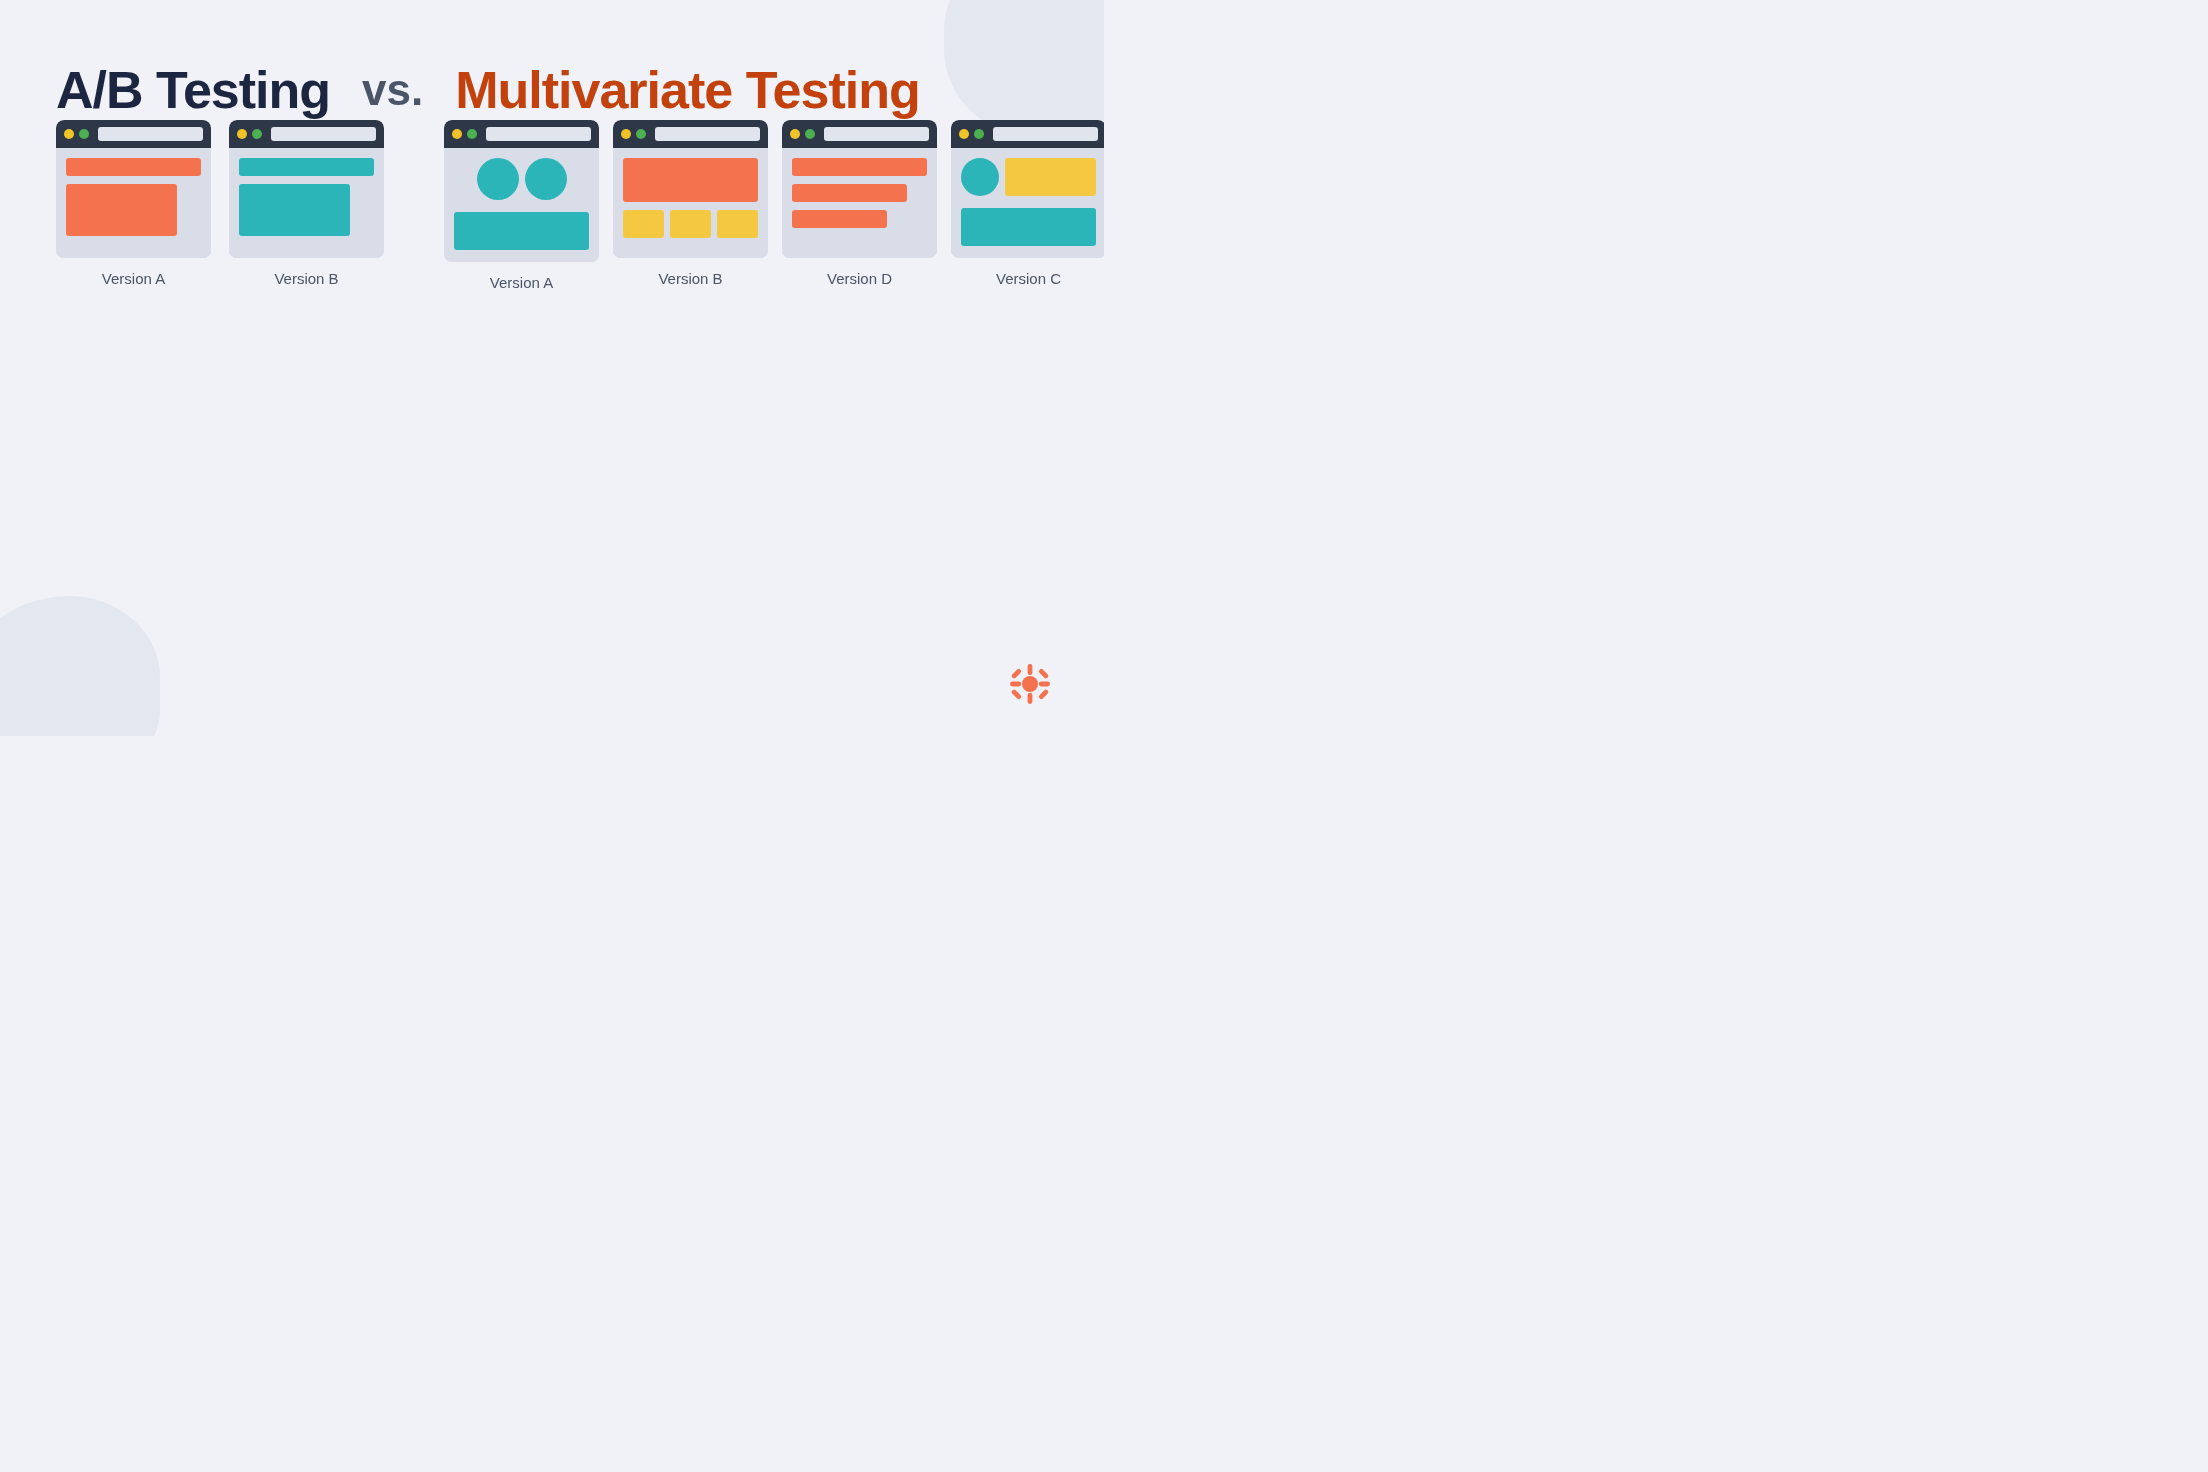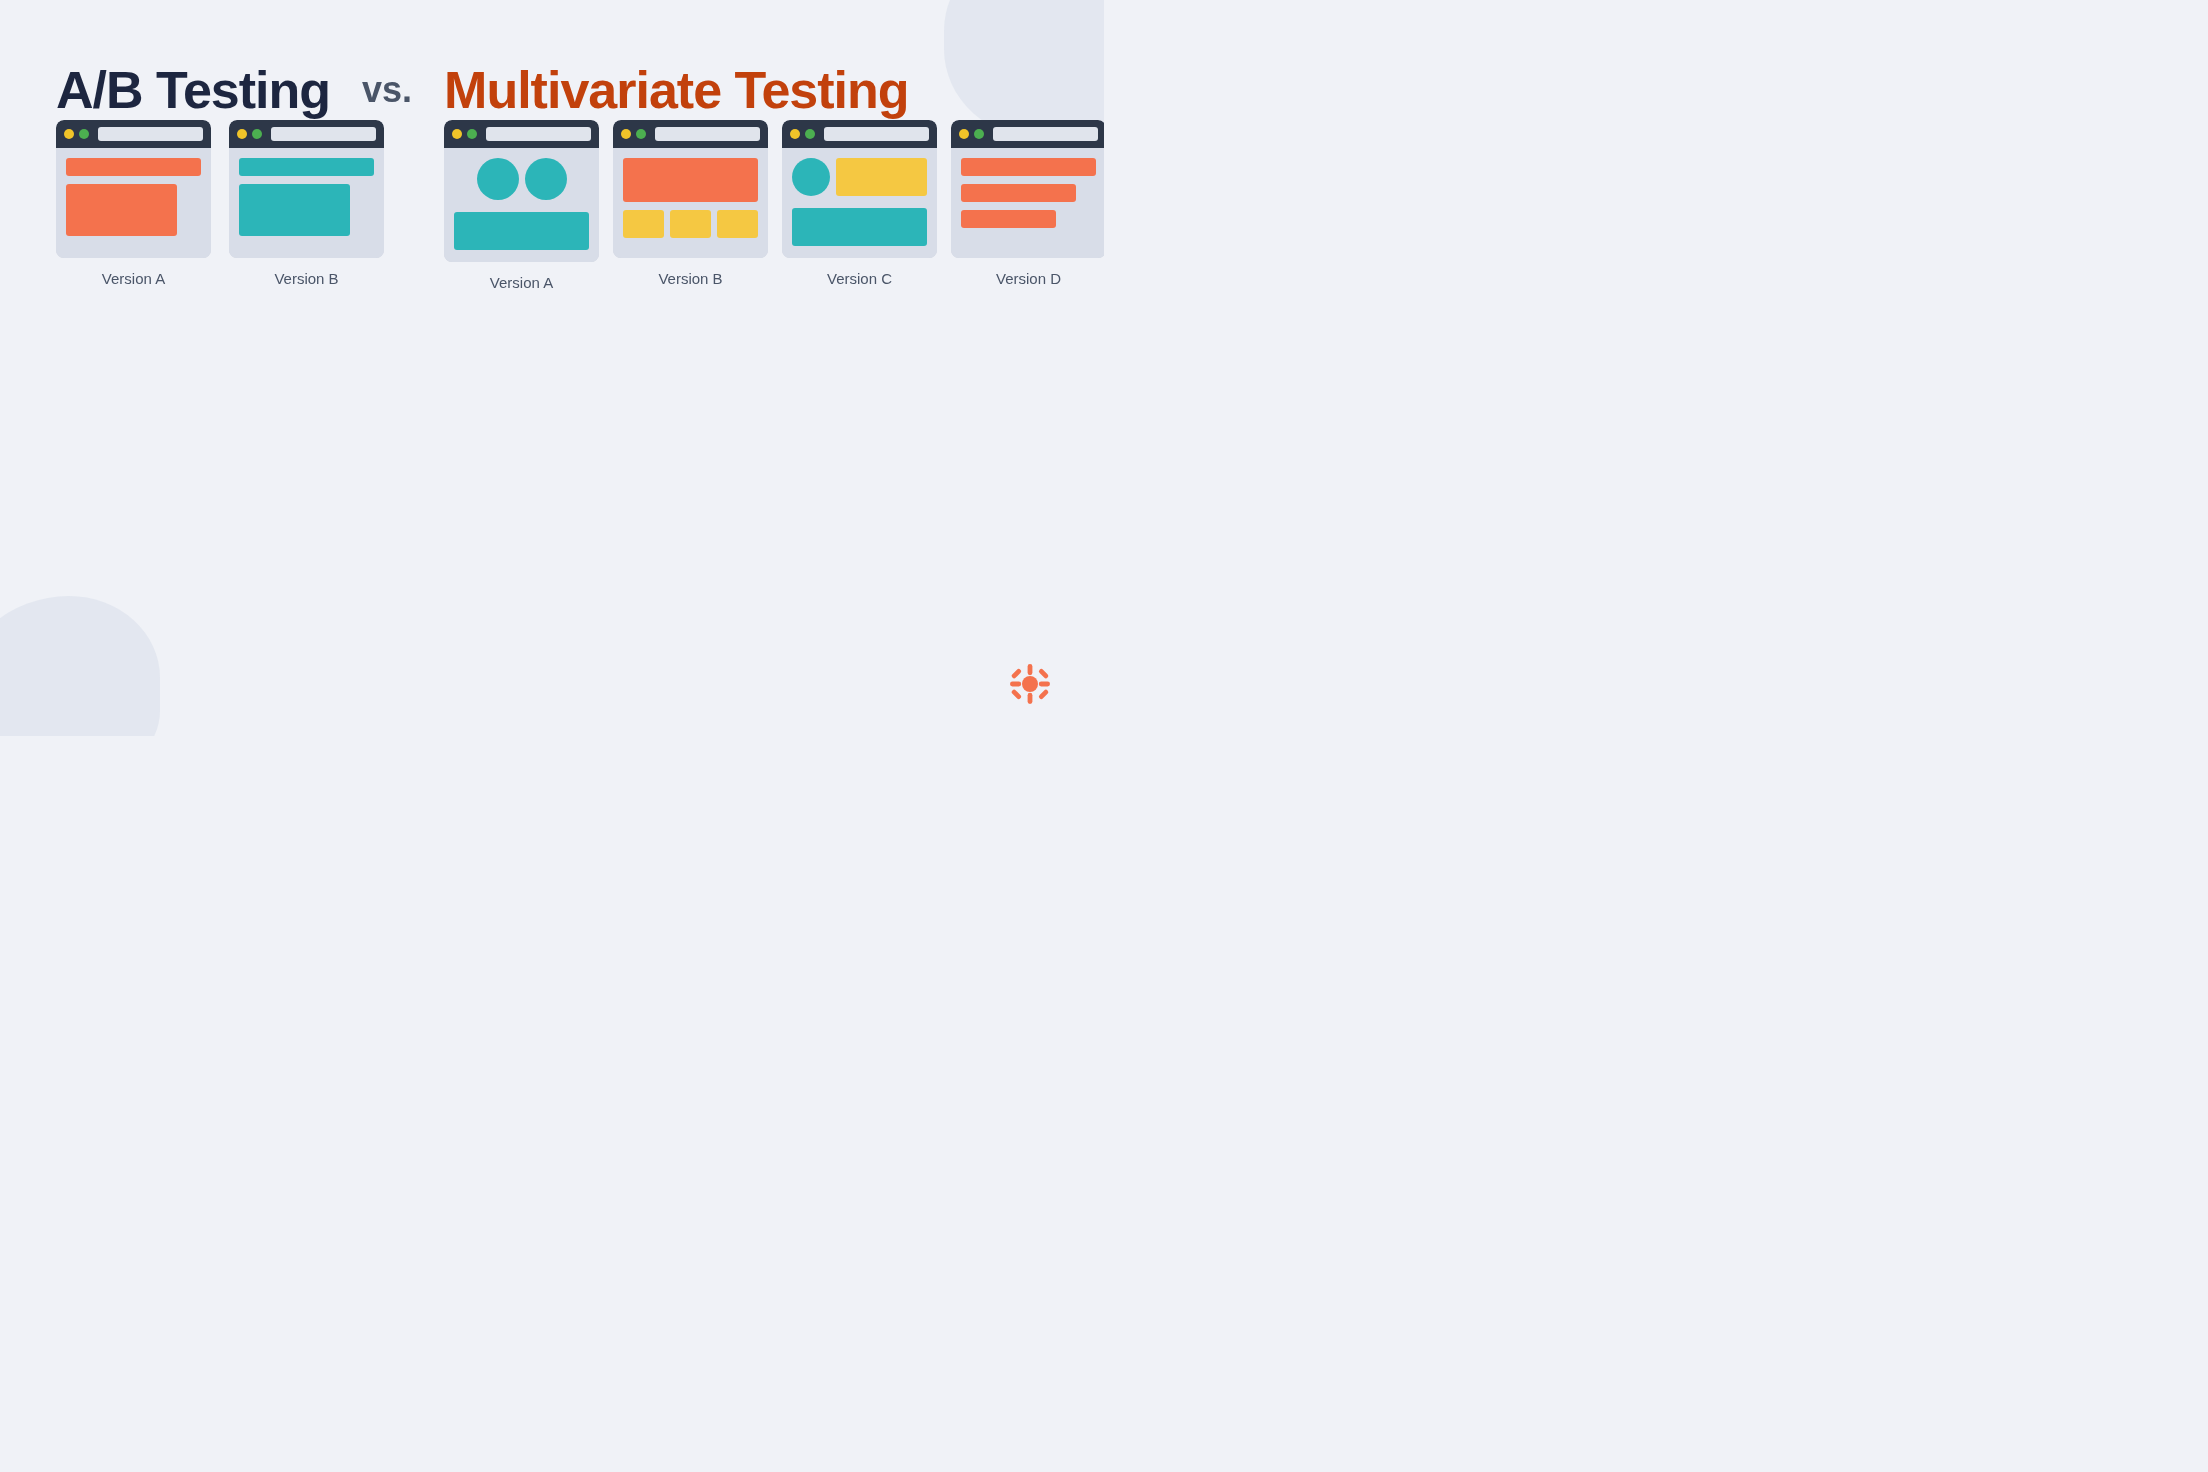--- a/index.html
+++ b/index.html
@@ -52,21 +52,21 @@
 
     .title-ab {
       font-size: 52px;
       font-weight: 900;
       color: #1d2640;
       letter-spacing: -1px;
       white-space: nowrap;
     }
 
     .title-vs {
-      font-size: 36px;
+      font-size: 44px;
       font-weight: 600;
       color: #4a5568;
       margin: 0 32px;
       white-space: nowrap;
     }
 
     .title-multi {
       font-size: 52px;
       font-weight: 900;
       color: #c2410c;
@@ -374,44 +374,44 @@
       </div>
 
       <div class="version-item">
         <div class="browser-mockup">
           <div class="browser-bar">
             <div class="dot dot-yellow"></div>
             <div class="dot dot-green"></div>
             <div class="browser-url-bar"></div>
           </div>
           <div class="browser-content">
+            <div class="rect-orange-d"></div>
+            <div class="rect-orange-d2"></div>
+            <div class="rect-orange-d3"></div>
+          </div>
+        </div>
+        <span class="version-label">Version D</span>
+      </div>
+
+      <div class="version-item">
+        <div class="browser-mockup">
+          <div class="browser-bar">
+            <div class="dot dot-yellow"></div>
+            <div class="dot dot-green"></div>
+            <div class="browser-url-bar"></div>
+          </div>
+          <div class="browser-content">
             <div class="mv-c-row">
               <div class="circle-teal-sm"></div>
               <div class="rect-yellow-tall"></div>
             </div>
             <div class="rect-teal-mv-c"></div>
           </div>
         </div>
         <span class="version-label">Version C</span>
-      </div>
-
-      <div class="version-item">
-        <div class="browser-mockup">
-          <div class="browser-bar">
-            <div class="dot dot-yellow"></div>
-            <div class="dot dot-green"></div>
-            <div class="browser-url-bar"></div>
-          </div>
-          <div class="browser-content">
-            <div class="rect-orange-d"></div>
-            <div class="rect-orange-d2"></div>
-            <div class="rect-orange-d3"></div>
-          </div>
-        </div>
-        <span class="version-label">Version D</span>
       </div>
 
     </div>
   </div>
 
   <div class="hubspot-logo">
     <svg viewBox="0 0 60 60" fill="none" xmlns="http://www.w3.org/2000/svg">
 
       <circle cx="30" cy="30" r="10" fill="#f4724d"></circle>
 

